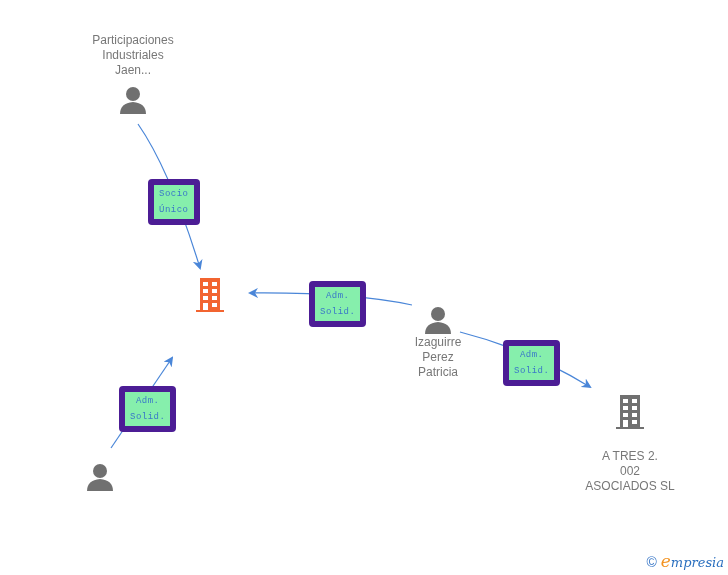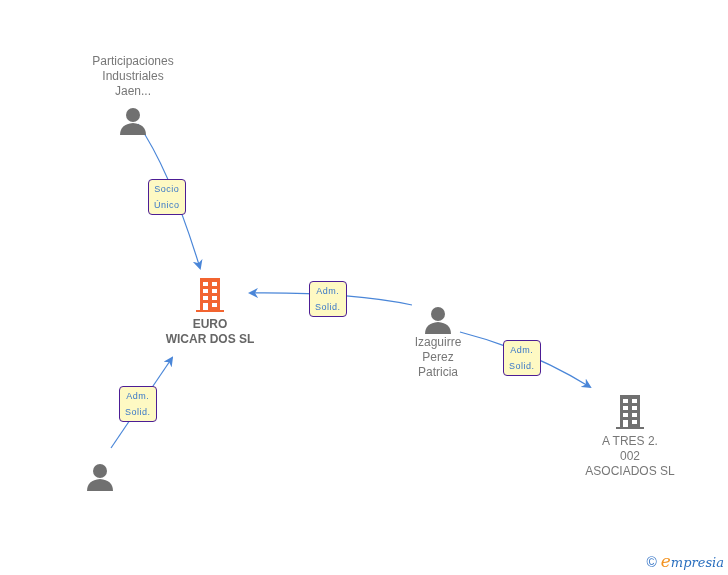--- a/index.html
+++ b/index.html
@@ -3,23 +3,23 @@
 <meta charset="utf-8">
 <style>
   html, body { margin: 0; padding: 0; background: #ffffff; }
   body { width: 728px; height: 575px; position: relative; overflow: hidden;
          font-family: "Liberation Sans", sans-serif; }
   #edges { position: absolute; left: 0; top: 0; width: 728px; height: 575px; }
   .node { position: absolute; text-align: center; }
   .node .label { font-size: 12px; color: #777; line-height: 15px; white-space: pre-line; }
   .node.main .label { font-weight: bold; color: #666; }
   .icon { display: block; margin: 0 auto; }
-  .edge-label { position: absolute; background: #fef9c3; border: 1px solid #4c1d95; border-radius: 4px;
+  .edge-label { position: absolute; background: #86efac; border: 6px solid #4c1d95; border-radius: 4px;
                 color: #3a78c8; font-size: 9px; line-height: 16px; padding: 1px 5px; text-align: center;
-                white-space: pre-line; letter-spacing: 0.5px; }
+                white-space: pre-line; letter-spacing: 0.5px; font-family: Liberation Mono, monospace; }
   .footer { position: absolute; right: 4px; bottom: 4px; font-size: 14px; color: #3a78c8; }
   .footer .brand { color: #2a6fbf; font-style: italic; font-family: "DejaVu Serif", serif; font-size: 13px; text-align: center; }
   .footer .brand-e { color: #f39321; font-size: 17px; }
 </style>
 </head>
 <body>
 
 <svg id="edges" xmlns="http://www.w3.org/2000/svg">
   <defs>
     <marker id="arrow" markerWidth="10" markerHeight="10" refX="8" refY="5" orient="auto" markerUnits="userSpaceOnUse">
@@ -34,21 +34,21 @@
 
 <div class="edge-label" style="left:148px; top:179px;">Socio
 Único</div>
 <div class="edge-label" style="left:309px; top:281px;">Adm.
 Solid.</div>
 <div class="edge-label" style="left:503px; top:340px;">Adm.
 Solid.</div>
 <div class="edge-label" style="left:119px; top:386px;">Adm.
 Solid.</div>
 
-<div class="node" style="left:73px; top:33px; width:120px;margin-top:21px;">
+<div class="node" style="left:73px; top:33px; width:120px;">
   <div class="label">Participaciones
 Industriales
 Jaen...</div>
   <svg class="icon" width="28" height="30" viewBox="0 0 28 30" style="margin-top:7px;">
     <circle cx="14" cy="9" r="7" fill="#707070"></circle>
     <path d="M1,29 Q1,18 14,17 Q27,18 27,29 Z" fill="#707070"></path>
   </svg>
 </div>
 
 <div class="node main" style="left:150px; top:278px; width:120px;">
@@ -59,22 +59,20 @@
       <rect x="9" y="4" width="5" height="4"></rect>
         <rect x="18" y="4" width="5" height="4"></rect>
       <rect x="9" y="11" width="5" height="4"></rect>
         <rect x="18" y="11" width="5" height="4"></rect>
       <rect x="9" y="18" width="5" height="4"></rect>
         <rect x="18" y="18" width="5" height="4"></rect>
       <rect x="9" y="25" width="5" height="7"></rect>
         <rect x="18" y="25" width="5" height="4"></rect>
     </g>
   </svg>
-  <div class="label" style="margin-top:3px;">EURO
-WICAR DOS SL</div>
 </div>
 
 <div class="node" style="left:388px; top:305px; width:100px;">
   <svg class="icon" width="28" height="30" viewBox="0 0 28 30">
     <circle cx="14" cy="9" r="7" fill="#707070"></circle>
     <path d="M1,29 Q1,18 14,17 Q27,18 27,29 Z" fill="#707070"></path>
   </svg>
   <div class="label" style="margin-top:0;">Izaguirre
 Perez
 Patricia</div>
@@ -88,21 +86,21 @@
       <rect x="9" y="4" width="5" height="4"></rect>
         <rect x="18" y="4" width="5" height="4"></rect>
       <rect x="9" y="11" width="5" height="4"></rect>
         <rect x="18" y="11" width="5" height="4"></rect>
       <rect x="9" y="18" width="5" height="4"></rect>
         <rect x="18" y="18" width="5" height="4"></rect>
       <rect x="9" y="25" width="5" height="7"></rect>
         <rect x="18" y="25" width="5" height="4"></rect>
     </g>
   </svg>
-  <div class="label" style="margin-top:3px;">A TRES 2.
+  <div class="label" style="margin-top:18px;">A TRES 2.
 002
 ASOCIADOS SL</div>
 </div>
 
 <div class="node" style="left:50px; top:462px; width:100px;">
   <svg class="icon" width="28" height="30" viewBox="0 0 28 30">
     <circle cx="14" cy="9" r="7" fill="#707070"></circle>
     <path d="M1,29 Q1,18 14,17 Q27,18 27,29 Z" fill="#707070"></path>
   </svg>
 </div>

